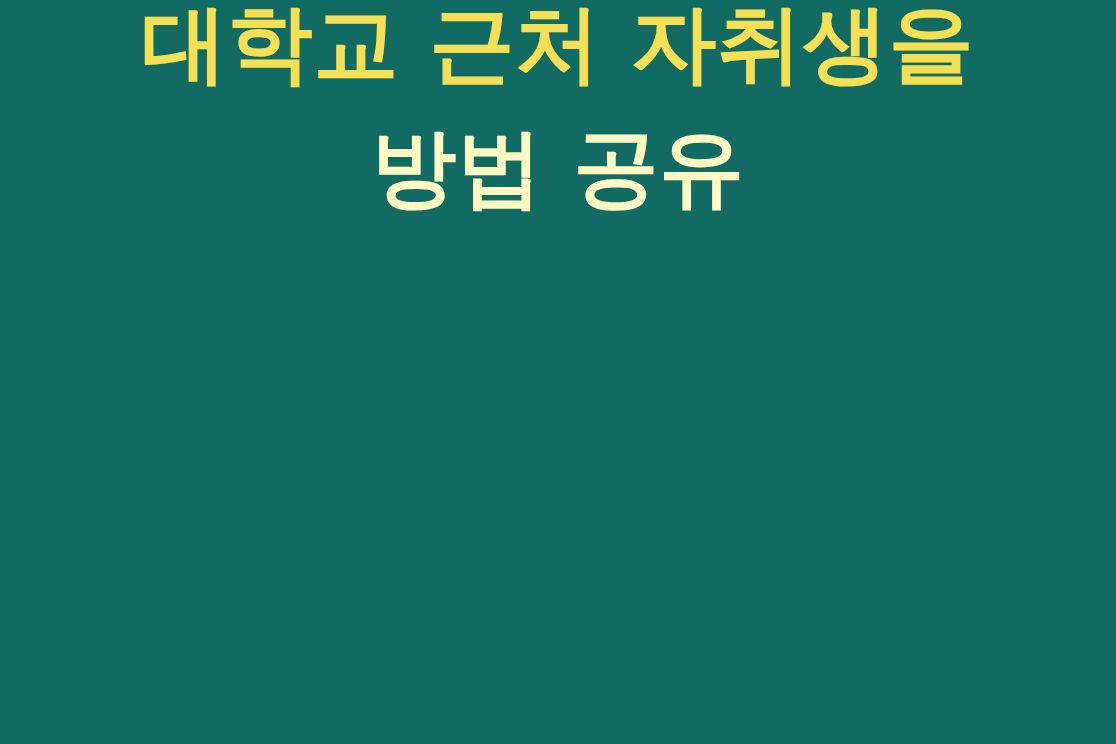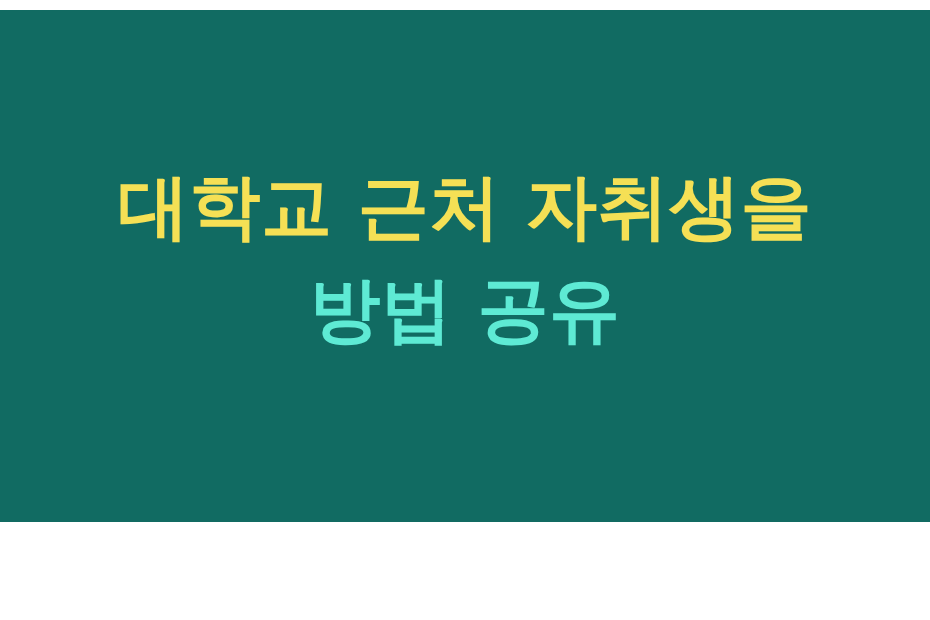--- a/index.html
+++ b/index.html
@@ -11,29 +11,27 @@
   body {
     width: 930px;
     height: 620px;
     overflow: hidden;
     font-family: "DejaVu Sans", "Liberation Sans", sans-serif;
   }
 
   .poster {
     position: relative;
     width: 930px;
-    height: 512px;
+    height: 620px;
     box-sizing: border-box;
     display: flex;
     flex-direction: column;
     align-items: center;
-    justify-content: center;
     background: #116B62;
     overflow: hidden;
-    margin-top: 10px;
   }
 
   .headline-block {
     width: 100%;
     display: flex;
     flex-direction: column;
     align-items: center;
     justify-content: center;
     padding: 0 24px;
     box-sizing: border-box;
@@ -63,17 +61,17 @@
 </head>
 <body>
 
 <div class="poster" style="background: rgb(17, 107, 98);">
 
   <div class="headline-block">
 
     <span class="headline-line line-1" style="color: rgb(245, 224, 85);">대학교 근처 자취생을</span>
 
 
-    <span class="headline-line line-3" style="color: #5eead4;">방법 공유</span>
+    <span class="headline-line line-3" style="color: #fef9c3;">방법 공유</span>
 
   </div>
 
 </div>
 
 </body></html>

